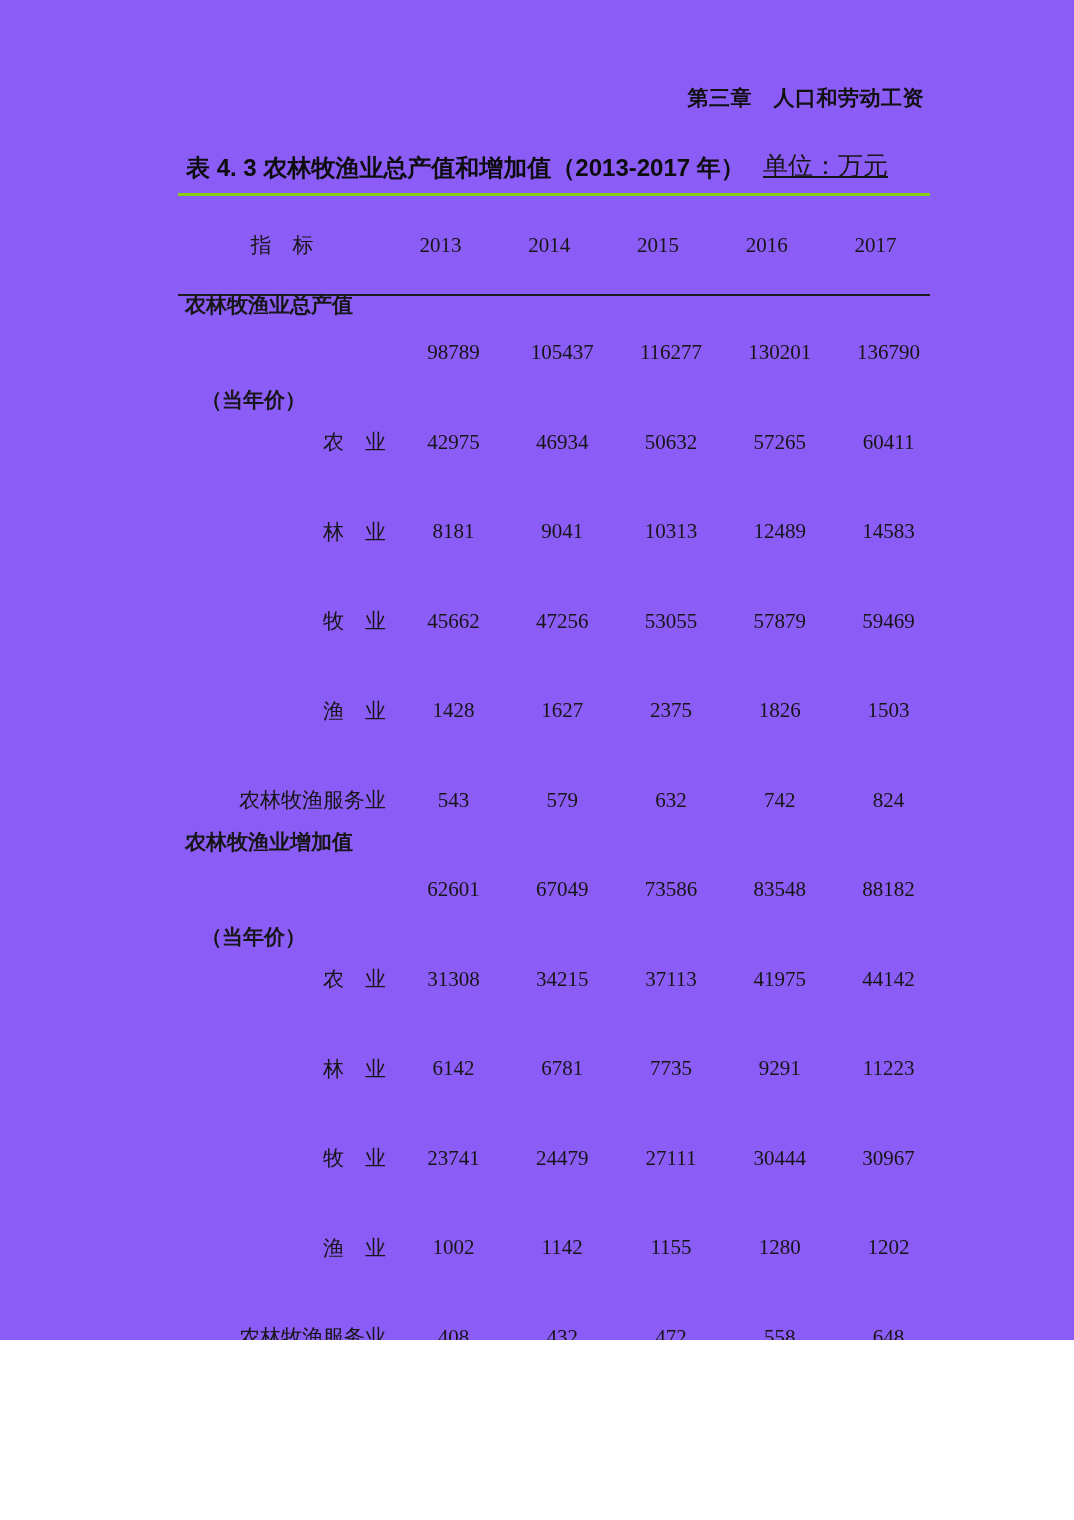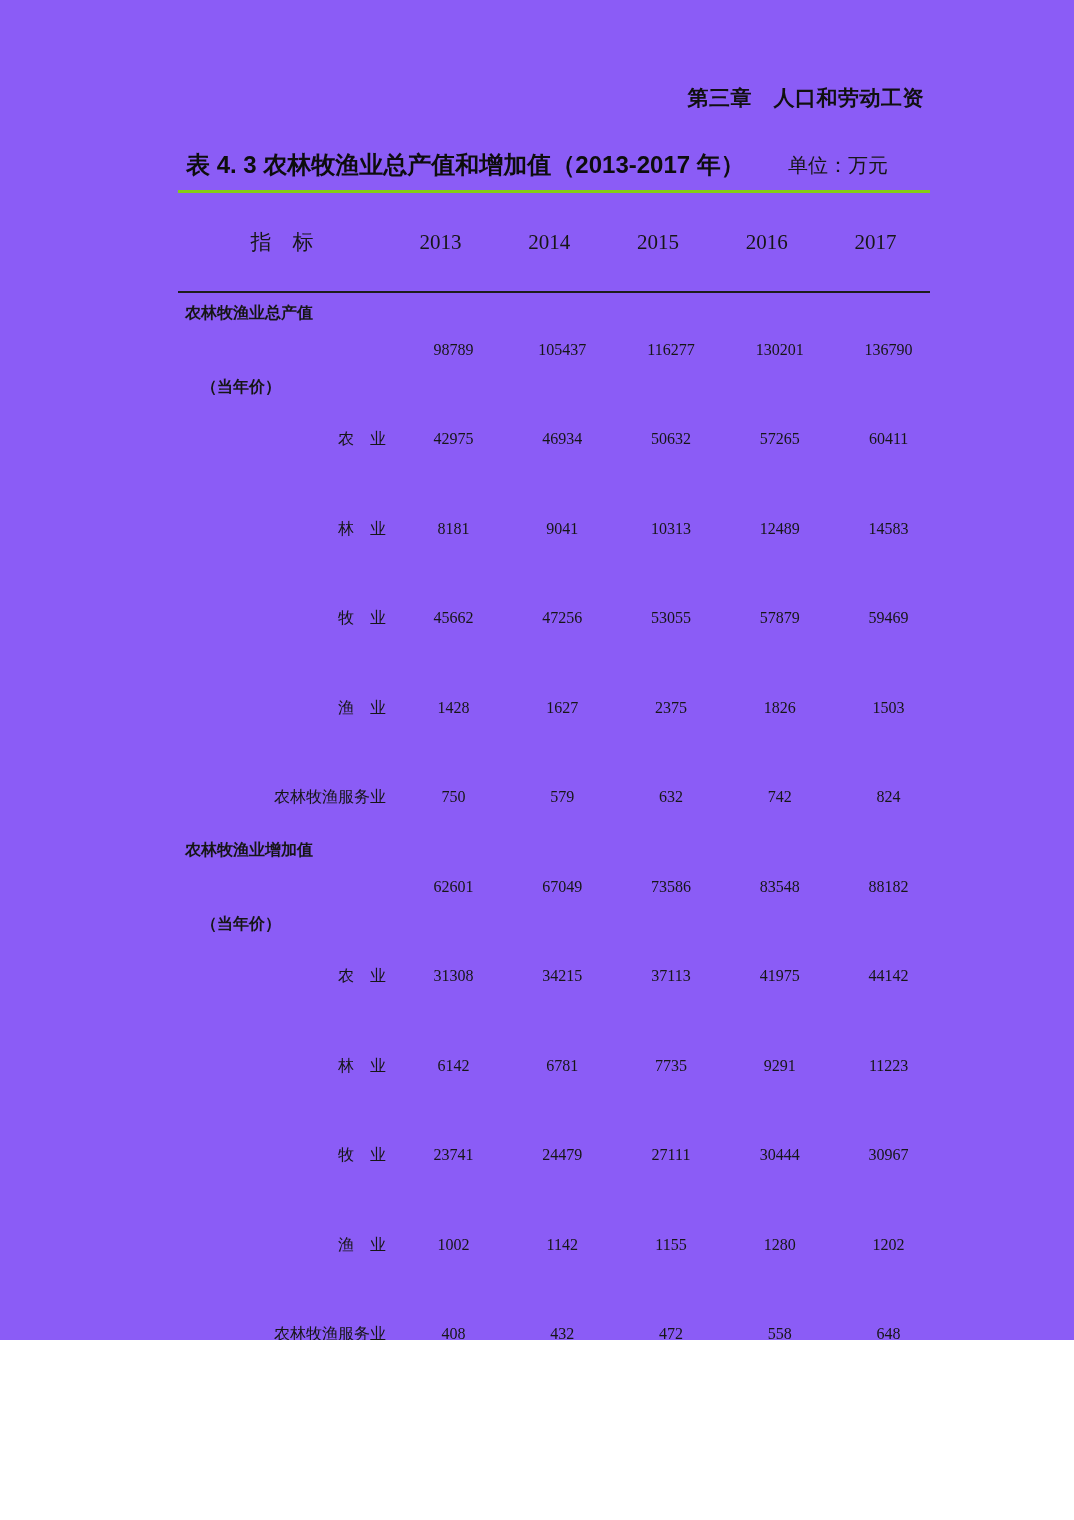--- a/index.html
+++ b/index.html
@@ -36,43 +36,44 @@
   }
   .table-title {
     font-family: "Liberation Sans", "DejaVu Sans", sans-serif;
     font-weight: 700;
     font-size: 24px;
     padding-left: 8px;
     color: #0d0d0d;
     white-space: pre-wrap;
   }
   .unit-label {
-    font-size: 20px;
+    font-size: 25px;
     padding: 0 14px 2px 0;
     white-space: pre-wrap;
+    text-decoration: underline;
   }
   .stat-table {
     margin: 9px 0 0 150px;
     width: 752px;
     border-top: 3px solid #84cc16;
     border-bottom: 3px solid #1d1d1d;
   }
   .thead {
     display: flex;
     align-items: center;
     height: 100px;
     border-bottom: 2px solid #1d1d1d;
     font-size: 21px;
   }
   .tbody { padding-top: 12px; }
   .row {
     display: flex;
     align-items: center;
     height: 89.5px;
-    font-size: 16px;
+    font-size: 21px;
     gap: 26px;
   }
   .cell.label {
     flex: 0 0 208px;
     white-space: pre-wrap;
     line-height: 1.35;
   }
   .cell.num {
     flex: 1 1 0;
     text-align: center;
@@ -158,21 +159,21 @@
         <div class="cell label">渔　业</div>
         <div class="cell num">1428</div>
         <div class="cell num">1627</div>
         <div class="cell num">2375</div>
         <div class="cell num">1826</div>
         <div class="cell num">1503</div>
       </div>
 
       <div class="row item">
         <div class="cell label">农林牧渔服务业</div>
-        <div class="cell num">750</div>
+        <div class="cell num">543</div>
         <div class="cell num">579</div>
         <div class="cell num">632</div>
         <div class="cell num">742</div>
         <div class="cell num">824</div>
       </div>
 
       <div class="row group">
         <div class="cell label">
           <div class="l1">农林牧渔业增加值</div>
           <div class="l2">（当年价）</div>

